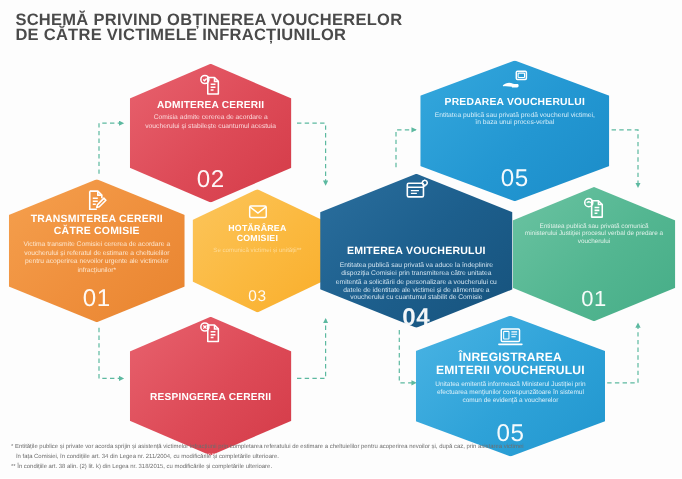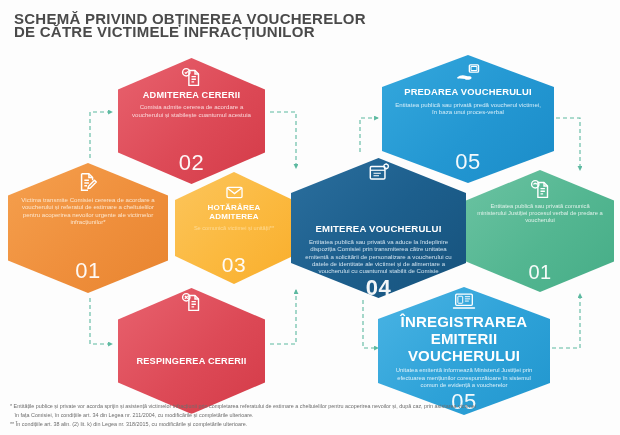--- a/index.html
+++ b/index.html
@@ -55,34 +55,34 @@
   #n02a .h-num   { margin-bottom: 8px; }
 
   #n02b { left: 118px; top: 288px; width: 147px; height: 126px; background: linear-gradient(135deg,#e8626e 0%,#dd4a57 55%,#d43b48 100%); gap: 41px; }
   #n02b .h-title { font-size: 9.2px; }
   #n02b .h-body  { font-size: 6.1px; color: #fbd7da; }
   #n02b .h-num   { margin-bottom: 8px; }
 
   #n03 { left: 175px; top: 172px; width: 118px; height: 112px; background: linear-gradient(135deg,#fcc55c 0%,#fbb93f 55%,#f9ae2c 100%); }
   #n03 .h-title { font-size: 8px; }
   #n03 .h-body  { font-size: 5.6px; color: #fedb97; }
-  #n03 .h-num   { font-size: 21px; margin-bottom: 7px; }
+  #n03 .h-num   { font-size: 14px; margin-bottom: 7px; }
 
   #n04 { left: 291px; top: 158px; width: 175px; height: 140px; background: linear-gradient(135deg,#2b6f9e 0%,#1d5f8d 50%,#16527c 100%); }
   #n04 .h-title { font-size: 9.6px; margin-top: 40px; }
   #n04 .h-body  { font-size: 6.1px; color: #cfe2ef; }
   #n04 .h-num   { margin-bottom: 9px; font-weight: bold; }
 
   #n05a { left: 382px; top: 55px; width: 172px; height: 128px; background: linear-gradient(135deg,#35a8dd 0%,#2397d2 55%,#1b8cc8 100%); }
   #n05a .h-title { font-size: 9.4px; }
   #n05a .h-body  { font-size: 6.1px; color: #d4edf9; }
   #n05a .h-num   { margin-bottom: 8px; }
 
   #n05b { left: 378px; top: 287px; width: 172px; height: 128px; background: linear-gradient(135deg,#4ab4e4 0%,#2ea2d8 55%,#2196ce 100%); }
-  #n05b .h-title { font-size: 15px; }
+  #n05b .h-title { font-size: 11px; }
   #n05b .h-body  { font-size: 5.9px; color: #dbf0fa; }
   #n05b .h-num   { margin-bottom: 8px; }
 
   #n06 { left: 466px; top: 170px; width: 148px; height: 122px; background: linear-gradient(135deg,#6bc3a2 0%,#53b691 55%,#46ad87 100%); }
   #n06 .h-title { font-size: 8.6px; }
   #n06 .h-body  { font-size: 5.8px; color: #dff1e9; }
   #n06 .h-num   { font-size: 20px; margin-bottom: 8px; }
 
   
   #links { position: absolute; left: 0; top: 0; width: 620px; height: 435px; pointer-events: none; }
@@ -133,20 +133,22 @@
   <div class="hex" id="n01">
     <div class="icon">
       <svg width="22" height="22" viewBox="0 0 24 24" fill="none" stroke="#ffffff" stroke-width="1.6">
         <path d="M5 3h8l4 4v3" stroke-linejoin="round"></path>
           <path d="M5 3v18h7"></path>
         <path d="M13 3v4h4"></path>
           <path d="M8 10h5M8 13h5M8 16h3"></path>
         <path d="M21 12l-6.5 6.5-2.6.7.7-2.6L19.1 10z" stroke-linejoin="round"></path>
       </svg>
     </div>
+    <div class="h-title" style="white-space: pre-line;">TRANSMITEREA CERERII
+CĂTRE COMISIE</div>
     <div class="h-body">Victima transmite Comisiei cererea de acordare a voucherului și referatul de estimare a cheltuielilor pentru acoperirea nevoilor urgente ale victimelor infracțiunilor*</div>
     <div class="h-num">01</div>
   </div>
 
   <div class="hex" id="n02a">
     <div class="icon">
       <svg width="21" height="21" viewBox="0 0 24 24" fill="none" stroke="#ffffff" stroke-width="1.6">
         <path d="M9 4h7l4 4v13H9z" stroke-linejoin="round"></path>
           <path d="M16 4v4h4"></path>
         <path d="M12 11h5M12 14h5M12 17h3"></path>
@@ -175,21 +177,21 @@
   </div>
 
   <div class="hex" id="n03">
     <div class="icon">
       <svg width="19" height="19" viewBox="0 0 24 24" fill="none" stroke="#ffffff" stroke-width="1.7">
         <rect x="2.5" y="5.5" width="19" height="13" rx="1.4"></rect>
         <path d="M2.8 6.4L12 13.4l9.2-7"></path>
       </svg>
     </div>
     <div class="h-title" style="white-space: pre-line;">HOTĂRÂREA
-ADMITEREA</div>
+COMISIEI</div>
     <div class="h-body">Se comunică victimei și unității**</div>
     <div class="h-num">03</div>
   </div>
 
   <div class="hex" id="n04">
     <div class="icon">
       <svg width="22" height="22" viewBox="0 0 24 24" fill="none" stroke="#ffffff" stroke-width="1.6">
         <rect x="2.5" y="5" width="16" height="13.5" rx="1.4"></rect>
         <path d="M2.5 9h16" stroke-width="1.3"></path>
         <path d="M6 12.3h8M6 15h6" stroke-width="1.3"></path>

